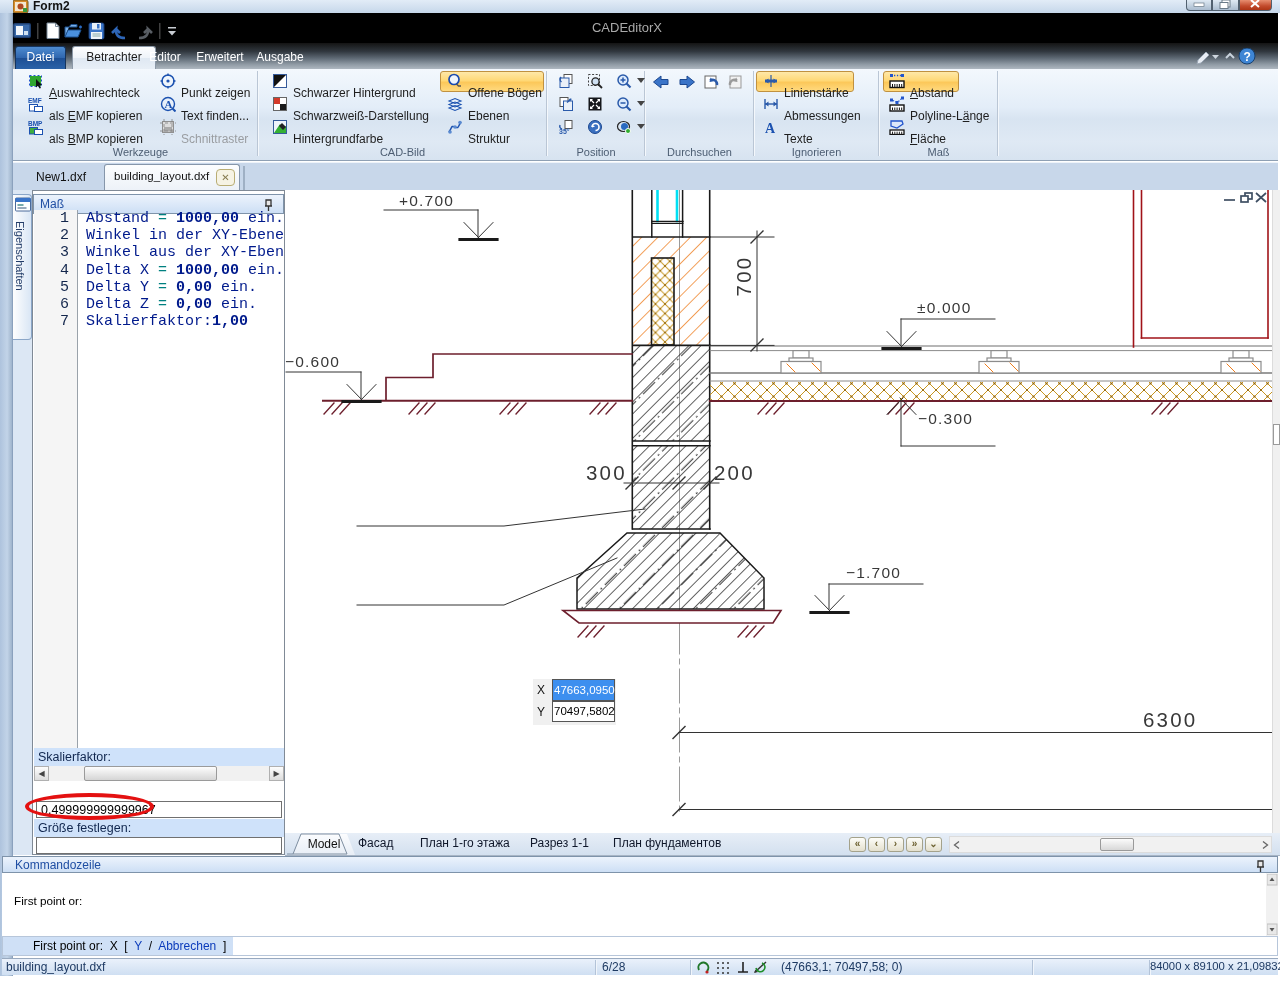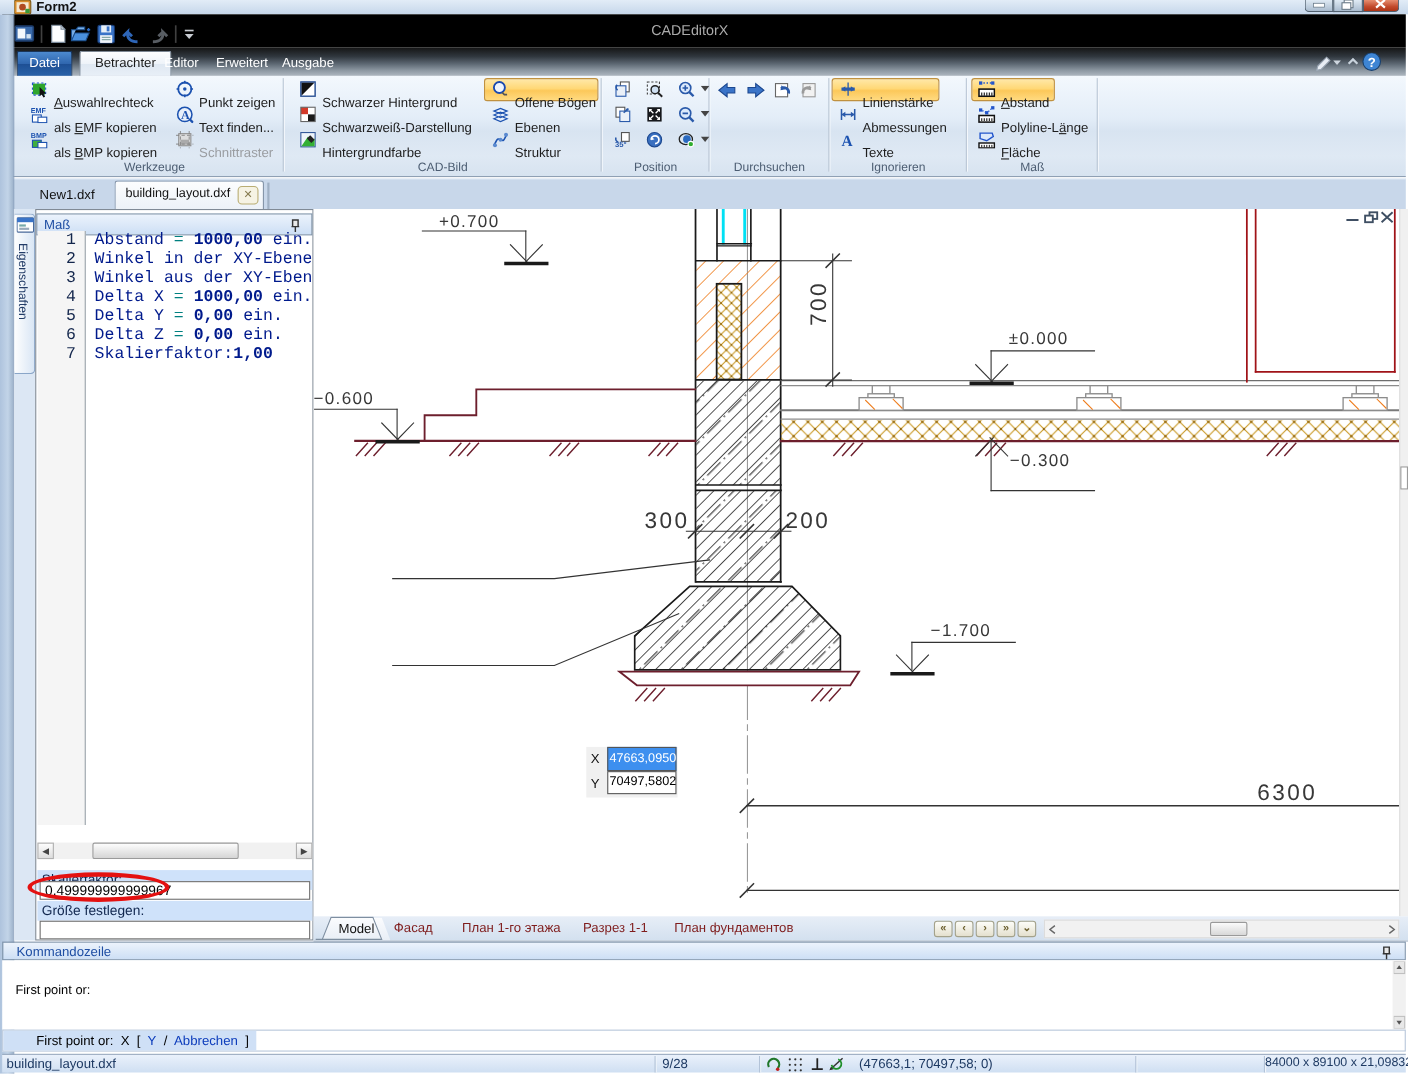--- a/index.html
+++ b/index.html
@@ -86,21 +86,21 @@
   border:1px solid #707070; font-size:12.5px; color:#000; padding:1px 0 0 4px; }
 #redellipse { position:absolute; left:-8px; top:602px; width:129px; height:27px;
   border:4px solid #e41111; border-radius:50%; }
 
 #canvas { left:285px; top:190px; }
 #vscroll { left:1272px; top:190px; width:8px; height:643px; background:#f0f0f0; border-left:1px solid #dcdcdc;}
 #vthumb { left:1273px; top:424px; width:7px; height:21px; background:#fff; border:1px solid #9a9a9a; }
 
 #sheetrow { left:285px; top:833px; width:995px; height:23px;
   background:linear-gradient(180deg,#e7eef7,#d3e0ef); border-bottom:1px solid #a8b5c5; }
-.stab { position:absolute; top:2px; font-size:12px; color:#7f1d1d; }
+.stab { position:absolute; top:2px; font-size:12px; color:#0f172a; }
 #modeltab { left:293px; top:834px; width:62px; height:21px;
   background:linear-gradient(180deg,#fbfcfe,#e8eef6);
   clip-path:polygon(8px 0, 54px 0, 62px 21px, 0 21px);
   font-size:12px; color:#111; text-align:center; line-height:21px; }
 .navbtn { position:absolute; top:837px; width:17px; height:15px; border:1px solid #a4a28b; border-radius:3px;
   background:linear-gradient(180deg,#fdfdf8,#e4e0ce); color:#6b5f2e; font-size:10px; font-weight:bold; text-align:center; line-height:12px; }
 #shscroll { left:949px; top:836px; width:323px; height:17px; background:#f1f1f1; border:1px solid #dcdcdc; }
 #shthumb { left:1100px; top:838px; width:34px; height:13px; background:linear-gradient(180deg,#fbfbfb,#d8d8d8); border:1px solid #9a9a9a; border-radius:2px; }
 
 #kmdheader { left:2px; top:856px; width:1276px; height:17px; border:1px solid #7e93aa;
@@ -492,21 +492,21 @@
 Delta X <span class="eq">=</span> <span class="num">1000,00</span> ein.
 Delta Y <span class="eq">=</span> <span class="num">0,00</span> ein.
 Delta Z <span class="eq">=</span> <span class="num">0,00</span> ein.
 Skalierfaktor:<span class="num">1,00</span></div>
   </div>
   <div id="hscroll">
       <div class="sbtn" style="left:0">◀</div>
       <div class="sbtn" style="left:235px">▶</div>
       <div id="hthumb"></div>
     </div>
-  <div class="blbl" style="top:600px">Skalierfaktor:</div>
+  <div class="blbl" style="top:557px">Skalierfaktor:</div>
   <div class="binput" style="top:610px">0,499999999999967</div>
   <div class="blbl" style="top:628px">Größe festlegen:</div>
   <div class="binput" style="top:646px"></div>
   <div id="redellipse"></div>
 </div>
 
 <svg class="abs" id="canvas" width="987" height="643" viewBox="285 190 987 643">
 <defs>
 <pattern id="hb" width="8.6" height="8.6" patternUnits="userSpaceOnUse" patternTransform="rotate(45)">
   <line x1="0" y1="0" x2="0" y2="8.6" stroke="#101010" stroke-width="1.3"></line>
@@ -734,21 +734,21 @@
 <rect x="0" y="50" width="10" height="11" fill="#e8e8e8" stroke="#c0c0c0"></rect>
     <path d="M2.5 54 L5 57.5 L7.5 54" fill="#555"></path>
 </svg>
 <div class="abs" id="promptrow">
     <div id="promptsel"></div>
   <div id="prompttext">First point or:&nbsp; X&nbsp; [&nbsp; <span class="blue">Y</span>&nbsp; /&nbsp; <span class="blue">Abbrechen</span>&nbsp; ]</div>
 </div>
 <div class="abs" id="statusbar">
   <div class="scell" style="left:4px;">building_layout.dxf</div>
   <div class="ssep" style="left:593px;"></div>
-  <div class="scell" style="left:600px;">9/28</div>
+  <div class="scell" style="left:600px;">6/28</div>
   <div class="ssep" style="left:688px;"></div>
   <div class="scell" style="left:779px;">(47663,1; 70497,58; 0)</div>
   <div class="ssep" style="left:1030px;"></div>
   <div class="ssep" style="left:1147px;"></div>
   <div class="scell" style="left:1148px;font-size:11.3px">84000 x 89100 x 21,09832</div>
 <svg class="abs" style="left:694px;top:1px" width="80" height="15">
 <path d="M3 10 a5 5 0 1 1 8 1" fill="none" stroke="#20772a" stroke-width="2"></path>
       <circle cx="11" cy="12" r="1.6" fill="#c02020"></circle>
 <g fill="#333">
         <circle cx="22" cy="3" r="1"></circle>

